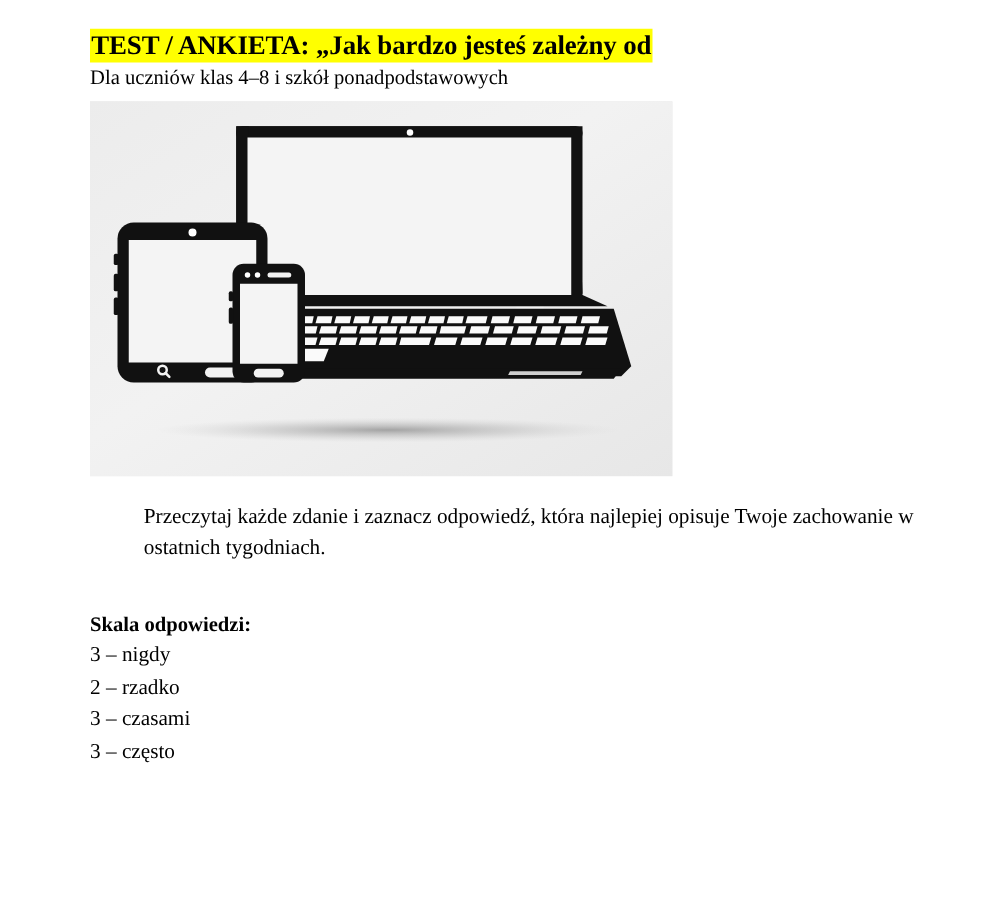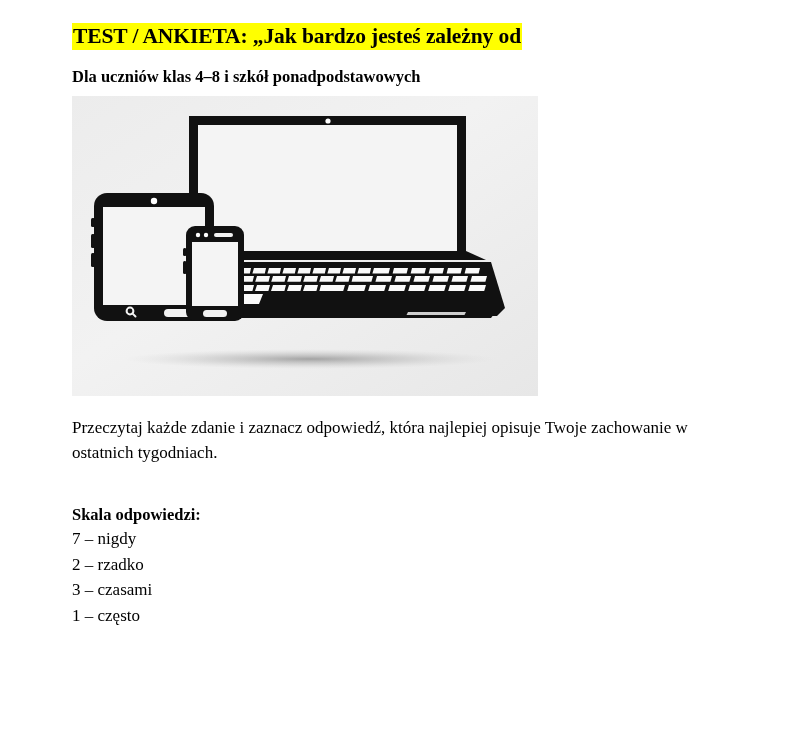--- a/index.html
+++ b/index.html
@@ -37,23 +37,22 @@
   }
   .title-line .hl {
     background: #ffff00;
     box-decoration-break: clone;
     -webkit-box-decoration-break: clone;
     padding: 1px 1px 2px 1px;
   }
 
   
   .subtitle {
-    margin-top: 15px;
     font-size: 16.5px;
-    font-weight: bold;
+    font-weight: normal;
     line-height: 22px;
   }
 
   
   .figure {
     margin-top: 8px;
     width: 466px;
     height: 300px;
     background: #ececec;
     position: relative;
@@ -71,20 +70,21 @@
     font-weight: bold;
     line-height: 22px;
   }
   .instrukcja-heading { margin-top: 31px; }
 
   .paragraph {
     margin-top: 19px;
     font-size: 17px;
     line-height: 25px;
     max-width: 645px;
+    margin-left: 43px;
   }
 
   .scale-heading { margin-top: 39px; }
 
   .scale-list {
     margin: 0;
     padding: 0;
     list-style: none;
   }
   .scale-list li {
@@ -228,19 +228,19 @@
         <rect x="111" y="152" width="3.5" height="8" rx="1.5" fill="#111111"></rect>
         <rect x="111" y="165" width="3.5" height="13" rx="1.5" fill="#111111"></rect>
       </g>
     </svg>
   </div>
 
   <div class="paragraph">Przeczytaj każde zdanie i zaznacz odpowiedź, która najlepiej opisuje Twoje zachowanie w ostatnich tygodniach.</div>
 
   <div class="section-heading scale-heading">Skala odpowiedzi:</div>
   <ul class="scale-list">
-    <li>7 – nigdy</li>
+    <li>3 – nigdy</li>
     <li>2 – rzadko</li>
     <li>3 – czasami</li>
-    <li>1 – często</li>
+    <li>3 – często</li>
   </ul>
 
 </div>
 
 </body></html>

